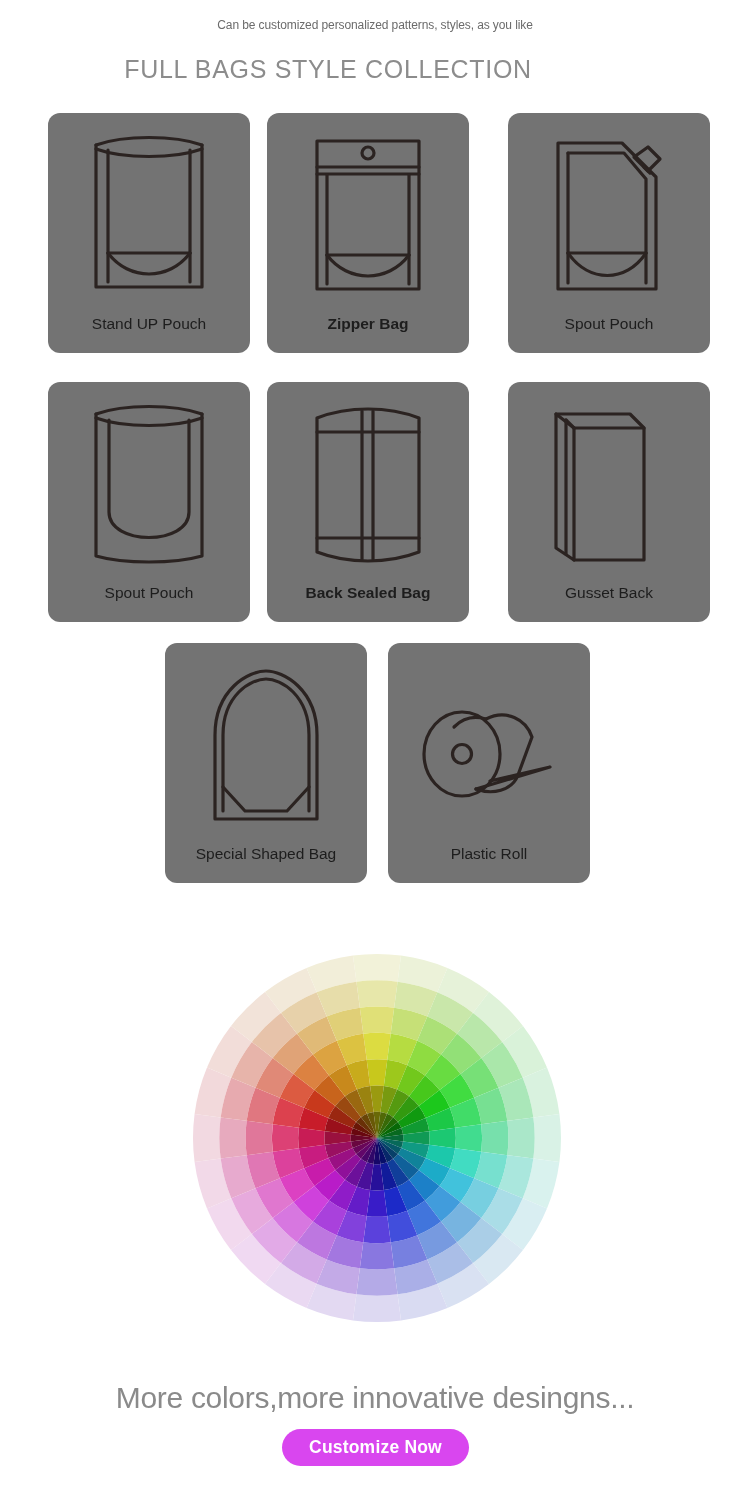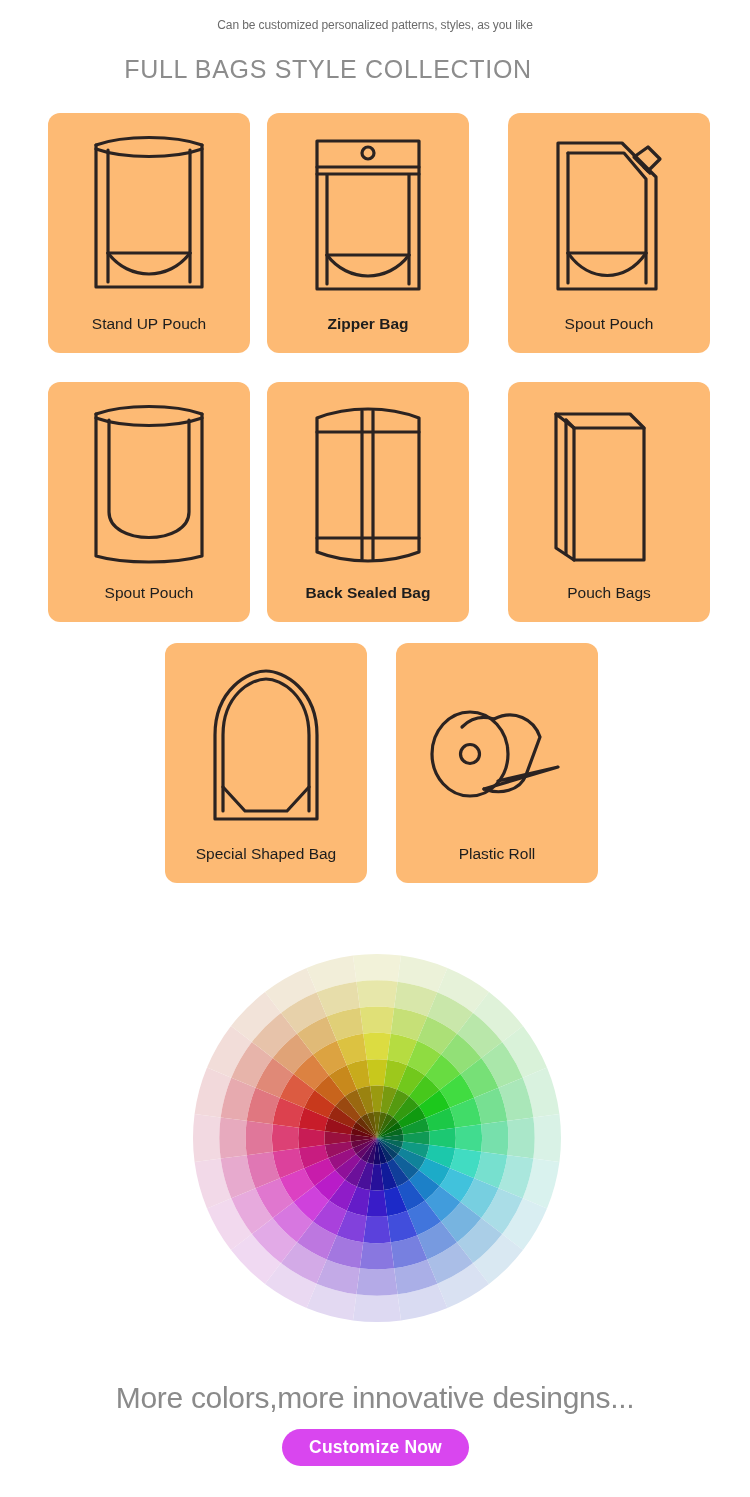--- a/index.html
+++ b/index.html
@@ -38,21 +38,21 @@
     color: #8c8c8c;
     letter-spacing: 0.7px;
     font-weight: 400;
   }
 
   
   .card {
     position: absolute;
     width: 202px;
     height: 240px;
-    background: #fdba74;
+    background: #737373;
     border-radius: 12px;
   }
   .card .art {
     position: absolute;
     top: 14px;
     left: 0;
     width: 202px;
     height: 178px;
     display: flex;
     align-items: center;
@@ -70,21 +70,21 @@
   }
 
   
   .r1 { top: 113px; }
   .r2 { top: 382px; }
   .r3 { top: 643px; }
   .c1 { left: 48px; }
   .c2 { left: 267px; font-weight: bold; }
   .c3 { left: 508px; }
   .c1b { left: 165px; }
-  .c2b { left: 396px; }
+  .c2b { left: 388px; }
 
   
   .wheel-wrap {
     position: absolute;
     top: 952px;
     left: 191px;
     width: 372px;
     height: 372px;
   }
   .wheel-wrap svg { display: block; }
@@ -201,21 +201,21 @@
   <div class="card r2 c3">
     <div class="art">
       <svg width="130" height="170" viewBox="0 0 130 170" fill="none" stroke="#2b2321" stroke-width="3.2" stroke-linejoin="round" stroke-linecap="round">
         <path d="M12 14 L12 148 L30 160 L30 28 Z"></path>
         <path d="M30 28 L100 28 L100 160 L30 160"></path>
         <path d="M12 14 L86 14 L100 28"></path>
         <path d="M30 28 L22 20"></path>
         <path d="M22 20 L22 154"></path>
       </svg>
     </div>
-    <div class="cap">Pouch Bags</div>
+    <div class="cap">Gusset Back</div>
   </div>
 
   <div class="card r3 c1b">
     <div class="art">
       <svg width="130" height="170" viewBox="0 0 130 170" fill="none" stroke="#2b2321" stroke-width="3.2" stroke-linejoin="round" stroke-linecap="round">
         <path d="M14 158 L14 74 C 14 28, 48 10, 65 10 C 82 10, 116 28, 116 74 L116 158 Z"></path>
         <path d="M22 150 L22 74 C 22 34, 50 18, 65 18 C 80 18, 108 34, 108 74 L108 150"></path>
         <path d="M22 126 L44 150 L86 150 L108 126"></path>
       </svg>
     </div>

